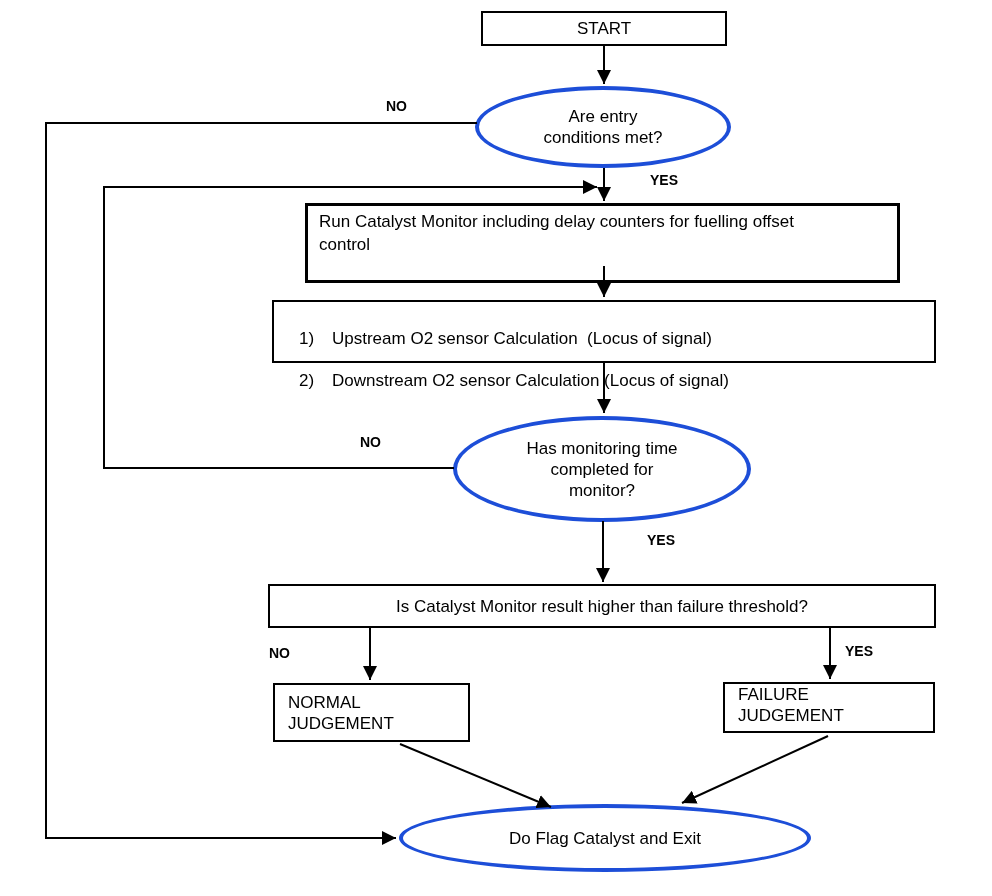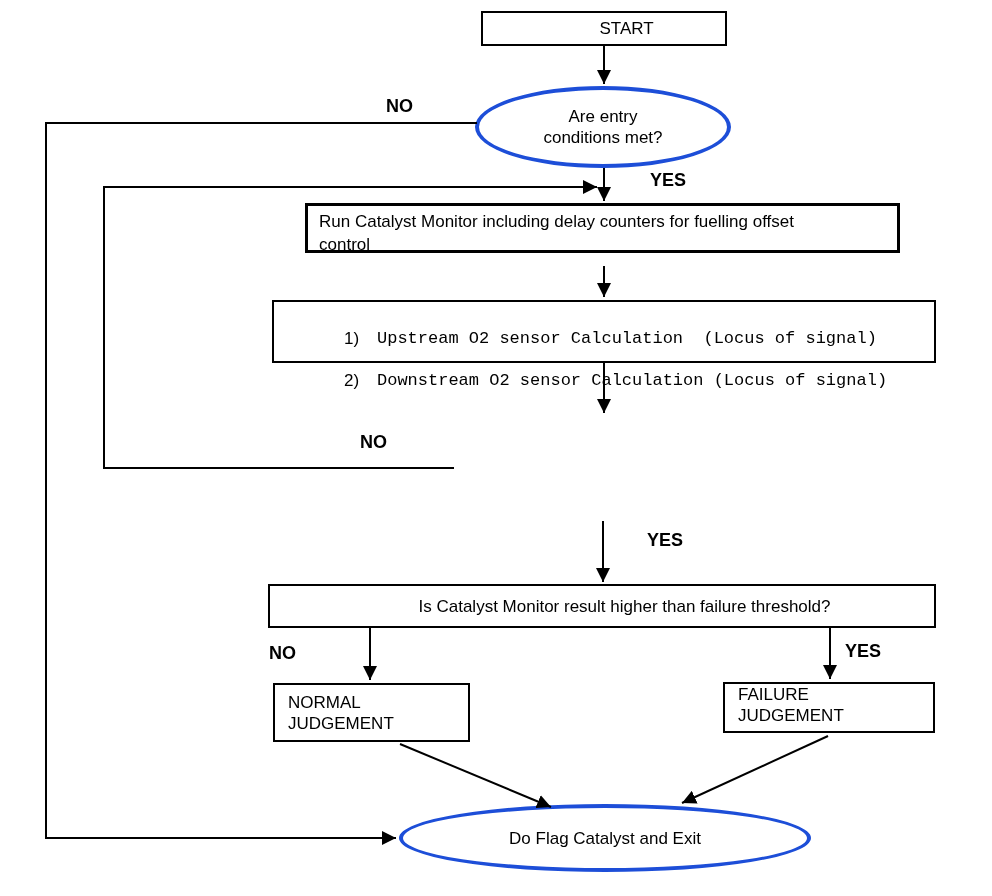--- a/index.html
+++ b/index.html
@@ -19,68 +19,68 @@
     pointer-events: none;
   }
   .node {
     position: absolute;
     box-sizing: border-box;
     background: #ffffff;
     font-size: 17px;
     line-height: 21px;
     white-space: pre-line;
   }
-  .rect { border: 2px solid #000000; padding-left: 45px; }
+  .rect { border: 2px solid #000000; }
   .oval { border: 4px solid #1d4ed8; border-radius: 50%; }
   .center-flex {
     display: flex;
     align-items: center;
     justify-content: center;
     text-align: center;
   }
   
   .n-start { left: 481px; top: 11px; width: 246px; height: 35px; }
   
   .n-entry { left: 475px; top: 86px; width: 256px; height: 82px; }
   
   .n-run {
-    left: 305px; top: 203px; width: 595px; height: 50px;
+    left: 305px; top: 203px; width: 595px; height: 80px;
     border-width: 3px;
     padding: 4px 14px 0 11px;
     line-height: 23px;
   }
   
   .n-calc {
     left: 272px; top: 300px; width: 664px; height: 63px;
     padding-top: 5px;
   }
   .calc-row { display: flex; padding-left: 25px; }
   .calc-num { display: inline-block; width: 33px; white-space: pre-wrap; }
-  .calc-text { white-space: pre-wrap; font-family: Liberation Mono, monospace; }
+  .calc-text { white-space: pre-wrap; }
   
   .n-monitor { left: 453px; top: 416px; width: 298px; height: 106px; }
   
   .n-threshold { left: 268px; top: 584px; width: 668px; height: 44px; text-align: center; }
   
   .n-normal {
     left: 273px; top: 683px; width: 197px; height: 59px;
     padding: 7px 0 16px 13px;
   }
   
   .n-failure {
     left: 723px; top: 682px; width: 212px; height: 51px;
     padding: 0 0 0 13px;
   }
   
   .n-exit { left: 399px; top: 804px; width: 412px; height: 68px; }
 
   .edge-label {
     position: absolute;
     font-weight: bold;
-    font-size: 18px;
+    font-size: 14px;
     line-height: 20px;
     white-space: nowrap;
   }
   .l-entry-no    { left: 386px; top: 96px; }
   .l-entry-yes   { left: 650px; top: 170px; }
   .l-monitor-no  { left: 360px; top: 432px; }
   .l-monitor-yes { left: 647px; top: 530px; }
   .l-threshold-no  { left: 269px; top: 643px; }
   .l-threshold-yes { left: 845px; top: 641px; }
 </style>
@@ -101,20 +101,23 @@
     <div class="calc-row">
       <span class="calc-num">1)</span>
       <span class="calc-text">Upstream O2 sensor Calculation  (Locus of signal)</span>
     </div>
     <div class="calc-row">
       <span class="calc-num">2)</span>
       <span class="calc-text">Downstream O2 sensor Calculation (Locus of signal)</span>
     </div>
   </div>
 
+  <div class="node oval center-flex n-monitor">Has monitoring time
+completed for
+monitor?</div>
 
   <div class="node rect center-flex n-threshold">Is Catalyst Monitor result higher than failure threshold?</div>
 
   <div class="node rect n-normal">NORMAL
 JUDGEMENT</div>
 
   <div class="node rect n-failure">FAILURE
 JUDGEMENT</div>
 
   <div class="node oval center-flex n-exit">Do Flag Catalyst and Exit</div>

